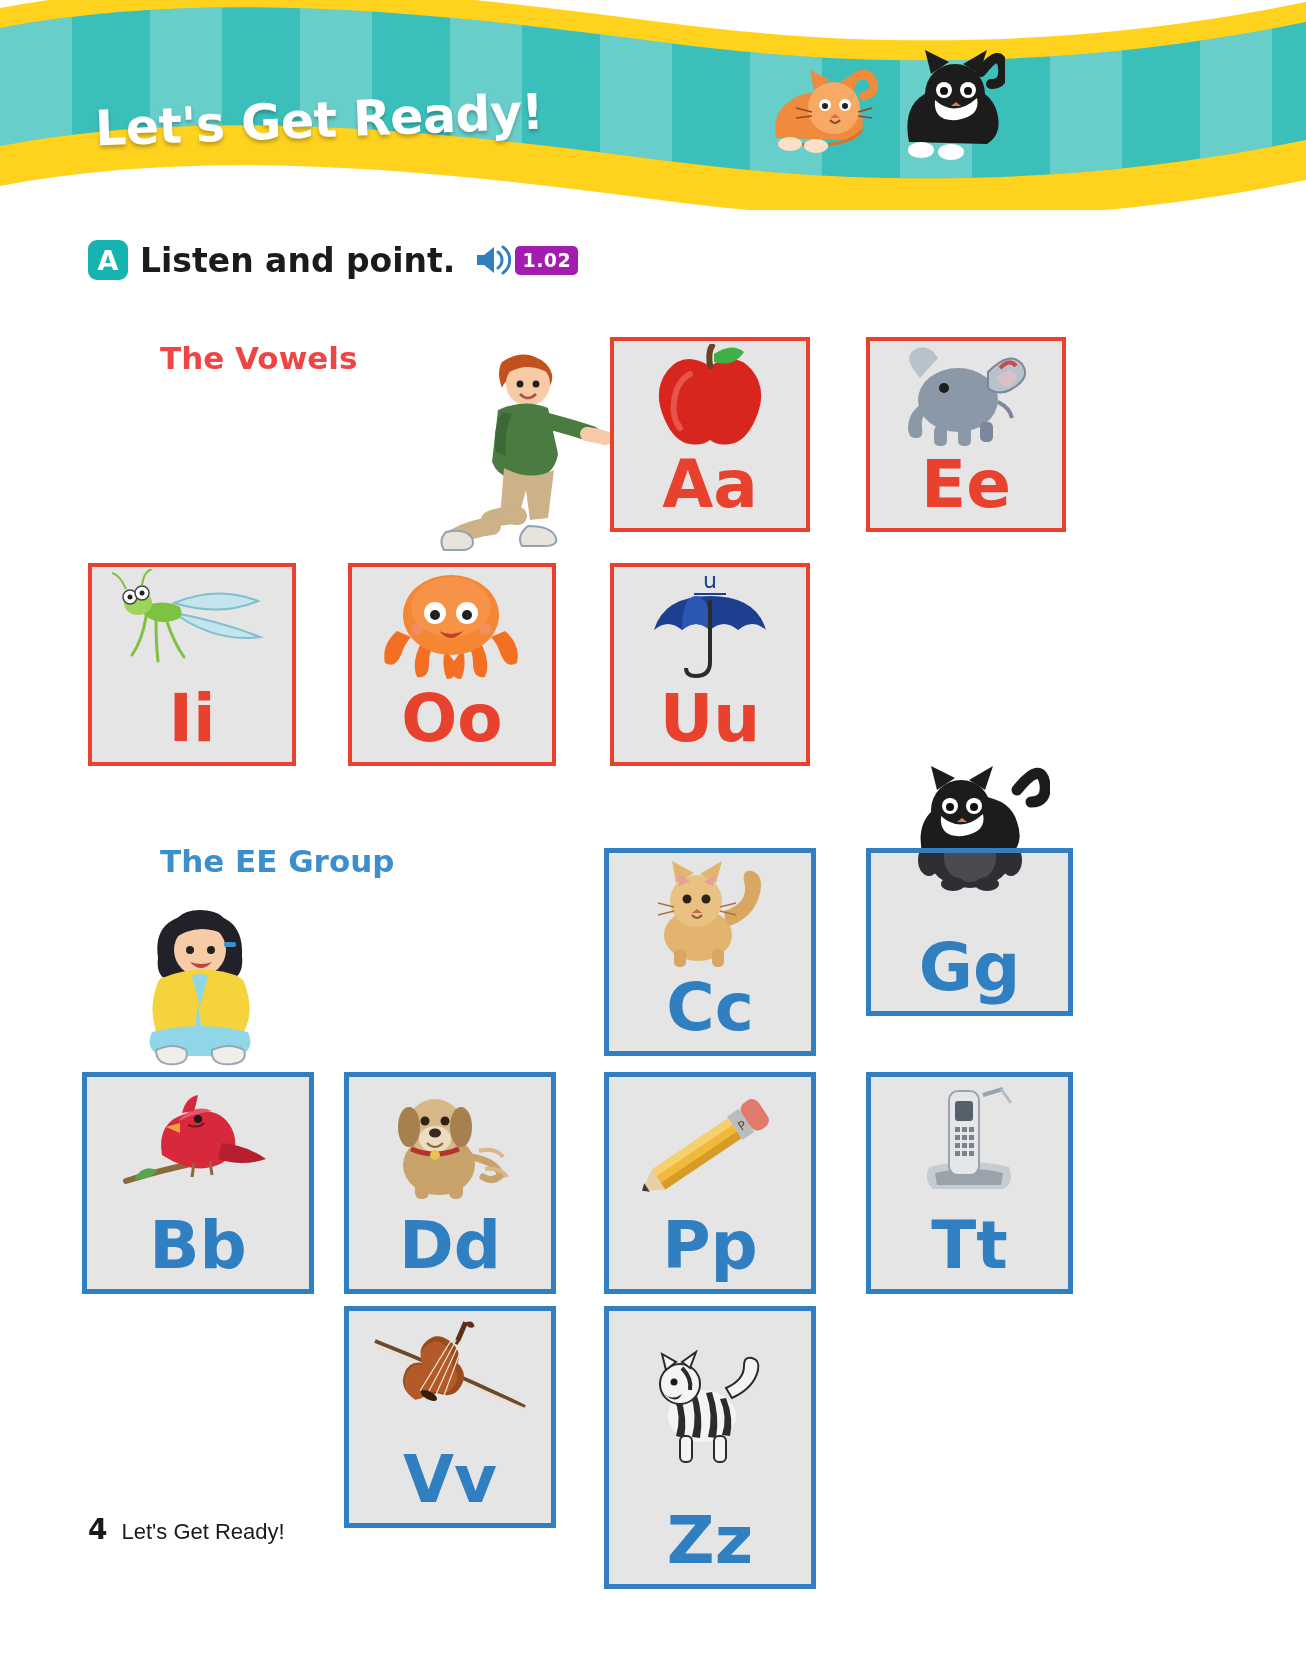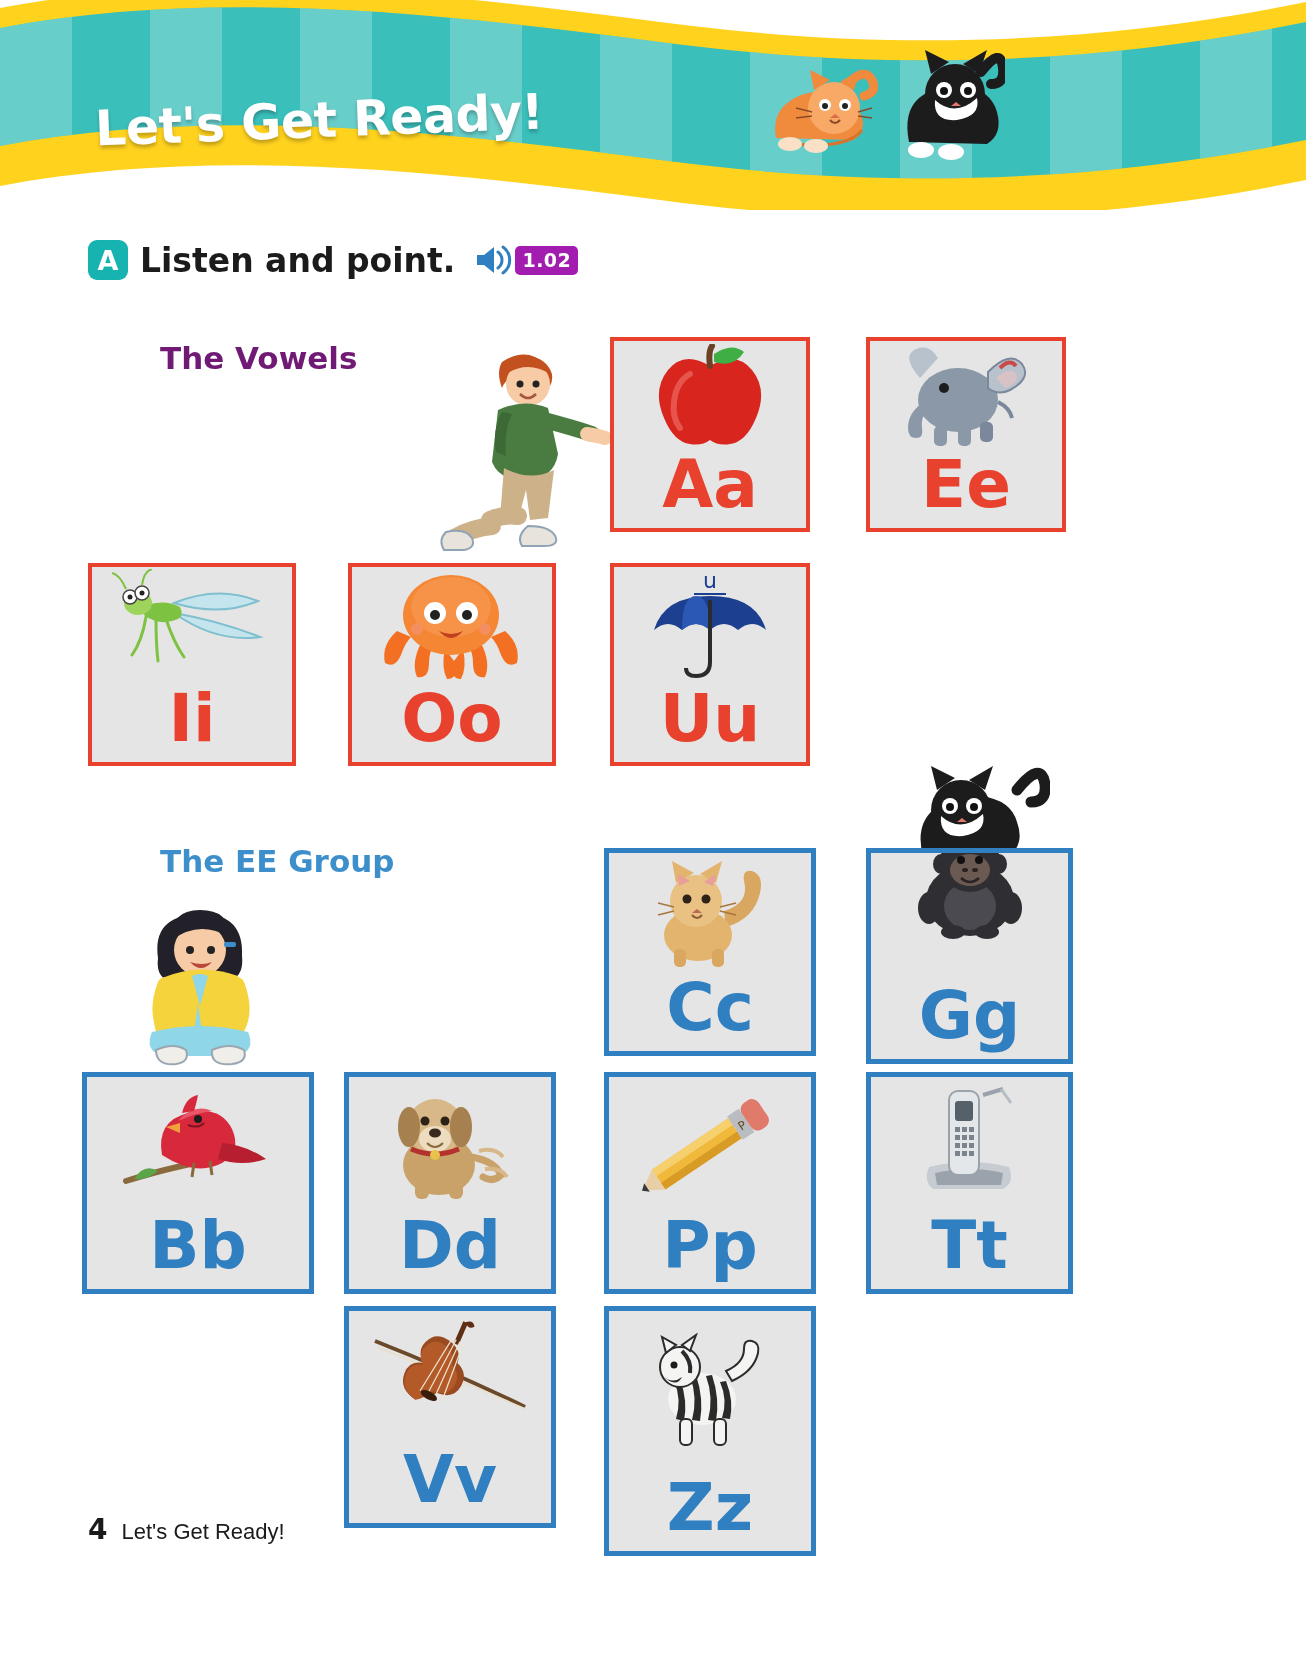--- a/index.html
+++ b/index.html
@@ -98,21 +98,21 @@
     font-family: "DejaVu Sans", sans-serif;
   }
 
   
   .group-label {
     position: absolute;
     font-size: 31px;
     font-weight: bold;
     font-family: "DejaVu Sans", sans-serif;
   }
-  .label-vowels { left: 160px; top: 340px; color: #701a75; }
+  .label-vowels { left: 160px; top: 340px; color: #ef4444; }
   .label-ee     { left: 160px; top: 843px; color: #3d8fcc; }
 
   
   .card {
     position: absolute;
     box-sizing: border-box;
     background: #e5e5e5;
     display: flex;
     flex-direction: column;
     align-items: center;
@@ -429,21 +429,21 @@
         <line x1="34" y1="50" x2="18" y2="46"></line>
           <line x1="34" y1="54" x2="18" y2="58"></line>
         <line x1="80" y1="50" x2="96" y2="46"></line>
           <line x1="80" y1="54" x2="96" y2="58"></line>
       </g>
     </svg>
   </div>
   <div class="card-letter">Cc</div>
 </div>
 
-<div class="card blue" style="left:866px; top:848px; width:207px; height:216px;gap:42px;">
+<div class="card blue" style="left:866px; top:848px; width:207px; height:168px;gap:42px;">
   <div class="card-art">
     <svg width="130" height="115" viewBox="0 0 130 115">
       <ellipse cx="65" cy="74" rx="44" ry="36" fill="#2f2f33"></ellipse>
       <ellipse cx="65" cy="80" rx="26" ry="24" fill="#4a4a50"></ellipse>
       <circle cx="65" cy="36" r="30" fill="#2f2f33"></circle>
       <ellipse cx="36" cy="38" rx="8" ry="10" fill="#2f2f33"></ellipse>
       <ellipse cx="94" cy="38" rx="8" ry="10" fill="#2f2f33"></ellipse>
       <ellipse cx="65" cy="44" rx="20" ry="16" fill="#6b5a52"></ellipse>
       <circle cx="56" cy="34" r="4" fill="#111"></circle>
       <circle cx="74" cy="34" r="4" fill="#111"></circle>
@@ -573,21 +573,21 @@
             <path d="M76,24 l4,62"></path>
             <path d="M80,24 l8,60"></path>
         </g>
         <ellipse cx="74" cy="86" rx="9" ry="4" fill="#3a1d0c"></ellipse>
       </g>
     </svg>
   </div>
   <div class="card-letter">Vv</div>
 </div>
 
-<div class="card blue" style="left:604px; top:1306px; width:212px; height:250px;">
+<div class="card blue" style="left:604px; top:1306px; width:212px; height:283px;">
   <div class="card-art">
     <svg width="140" height="120" viewBox="0 0 140 120">
       <ellipse cx="62" cy="66" rx="34" ry="26" fill="#f4f4f2"></ellipse>
       <g fill="#2b2b2b">
         <path d="M40,46 q8,22 4,42 l-8,-2 q6,-20 -2,-38z"></path>
         <path d="M56,42 q8,24 4,46 l-8,-1 q6,-22 -2,-44z"></path>
         <path d="M72,42 q8,24 4,46 l-8,-1 q6,-22 -2,-44z"></path>
         <path d="M86,48 q8,20 4,38 l-8,-1 q6,-18 -2,-36z"></path>
       </g>
       <rect x="40" y="86" width="12" height="26" rx="5" fill="#f4f4f2" stroke="#2b2b2b" stroke-width="2"></rect>

